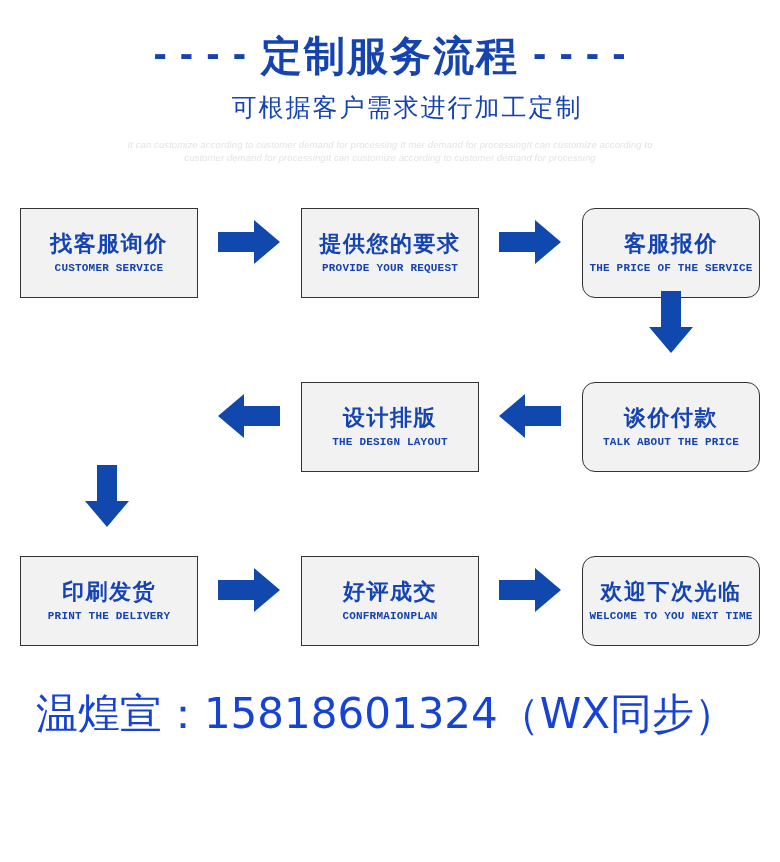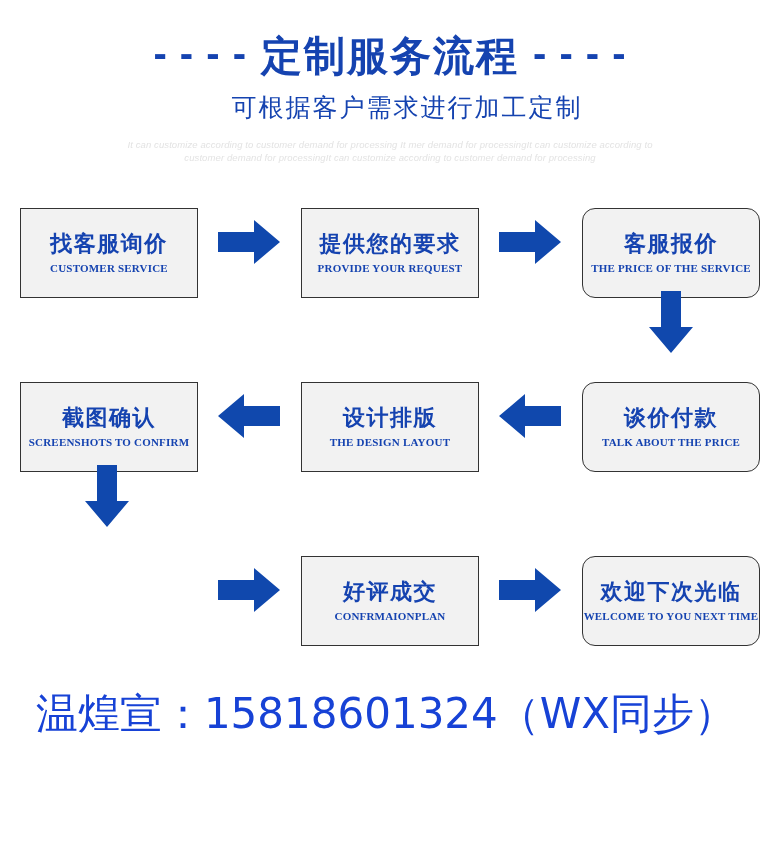--- a/index.html
+++ b/index.html
@@ -107,21 +107,21 @@
     letter-spacing: 1.5px;
     line-height: 1.1;
     font-family: "DejaVu Sans", sans-serif;
   }
   .box-en {
     margin-top: 6px;
     color: #1543b0;
     font-size: 11px;
     font-weight: 700;
     letter-spacing: 0.2px;
-    font-family: Liberation Serif, serif;
+    font-family: Liberation Mono, monospace;
     white-space: nowrap;
   }
 
   
   .arrow-h {
     position: absolute;
     width: 62px;
     height: 44px;
     top: 24px;
   }
@@ -200,24 +200,20 @@
     </div>
 
     <div class="arrow-v down-right">
       <svg class="arrow-svg" viewBox="0 0 44 62" preserveAspectRatio="none" aria-hidden="true">
         <polygon points="12,0 32,0 32,36 44,36 22,62 0,36 12,36" fill="#1048ad"></polygon>
       </svg>
     </div>
   </div>
 
   <div class="row r2">
-    <div class="box col1">
-      <div class="box-cn">截图确认</div>
-      <div class="box-en">SCREENSHOTS TO CONFIRM</div>
-    </div>
 
     <div class="arrow-h a1">
       <svg class="arrow-svg" viewBox="0 0 62 44" preserveAspectRatio="none" aria-hidden="true">
         <polygon points="62,12 26,12 26,0 0,22 26,44 26,32 62,32" fill="#1048ad"></polygon>
       </svg>
     </div>
 
     <div class="box col2">
       <div class="box-cn">设计排版</div>
       <div class="box-en">THE DESIGN LAYOUT</div>
@@ -235,20 +231,24 @@
     </div>
 
     <div class="arrow-v down-left">
       <svg class="arrow-svg" viewBox="0 0 44 62" preserveAspectRatio="none" aria-hidden="true">
         <polygon points="12,0 32,0 32,36 44,36 22,62 0,36 12,36" fill="#1048ad"></polygon>
       </svg>
     </div>
   </div>
 
   <div class="row r3">
+    <div class="box col1">
+      <div class="box-cn">印刷发货</div>
+      <div class="box-en">PRINT THE DELIVERY</div>
+    </div>
 
     <div class="arrow-h a1">
       <svg class="arrow-svg" viewBox="0 0 62 44" preserveAspectRatio="none" aria-hidden="true">
         <polygon points="0,12 36,12 36,0 62,22 36,44 36,32 0,32" fill="#1048ad"></polygon>
       </svg>
     </div>
 
     <div class="box col2">
       <div class="box-cn">好评成交</div>
       <div class="box-en">CONFRMAIONPLAN</div>

